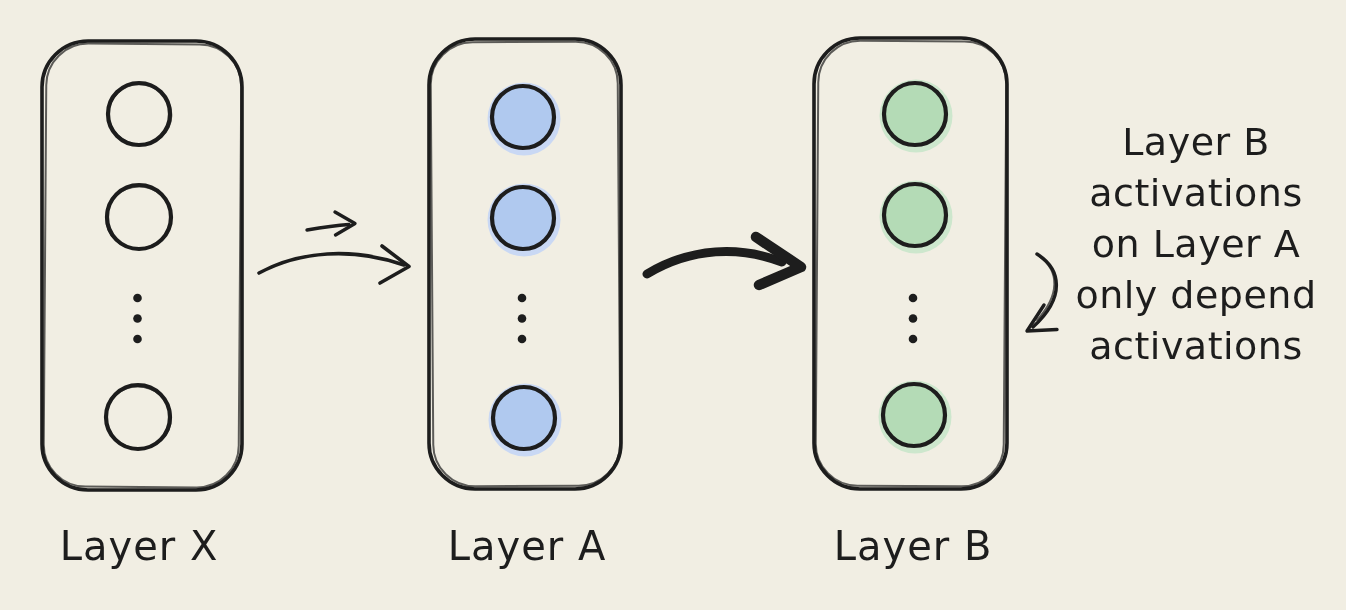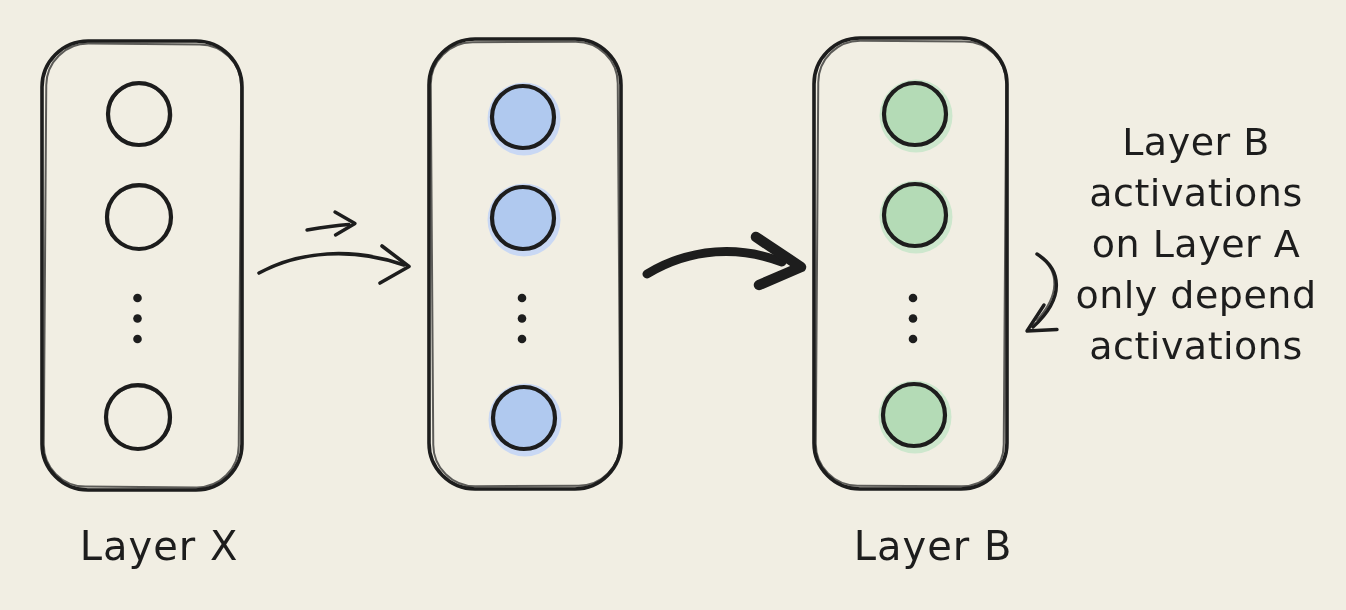--- a/index.html
+++ b/index.html
@@ -19,21 +19,20 @@
   .node-blue{fill:var(--node-blue-fill,#b0c9ef);stroke:var(--ink,#1d1d1d);}
   .halo-green{fill:var(--node-green-halo,#cde7cd);stroke:none;}
   .node-green{fill:var(--node-green-fill,#b4dbb6);stroke:var(--ink,#1d1d1d);}
   .layer-label{
     position:absolute;
     transform:translateX(-50%);
     font-size:40px;
     letter-spacing:1px;
     white-space:nowrap;
     color:var(--ink,#1d1d1d);
-    margin-left:20px;
   }
   .annotation{
     position:absolute;
     left:1196px;top:117px;
     transform:translateX(-50%);
     text-align:center;
     font-size:38px;
     line-height:51px;
     letter-spacing:.5px;
     white-space:nowrap;
@@ -117,20 +116,21 @@
     </g>
 
     <g class="sketch" stroke-width="3.4">
       <path d="M1037,254 C1061,269 1066,297 1033,327"></path>
       <path class="jitter" d="M1040,257 C1059,271 1060,295 1037,320" stroke-width="1.8"></path>
       <path d="M1044,305 L1027,331 L1057,329.5"></path>
     </g>
   </svg>
 
   <div class="layer-label" style="left:139px;top:523px">Layer X</div>
+  <div class="layer-label" style="left:527px;top:523px">Layer A</div>
   <div class="layer-label" style="left:913px;top:523px">Layer B</div>
 
   <div class="annotation">
     <div>Layer B</div>
     <div>activations</div>
     <div>on Layer A</div>
     <div>only depend</div>
     <div>activations</div>
   </div>
 

